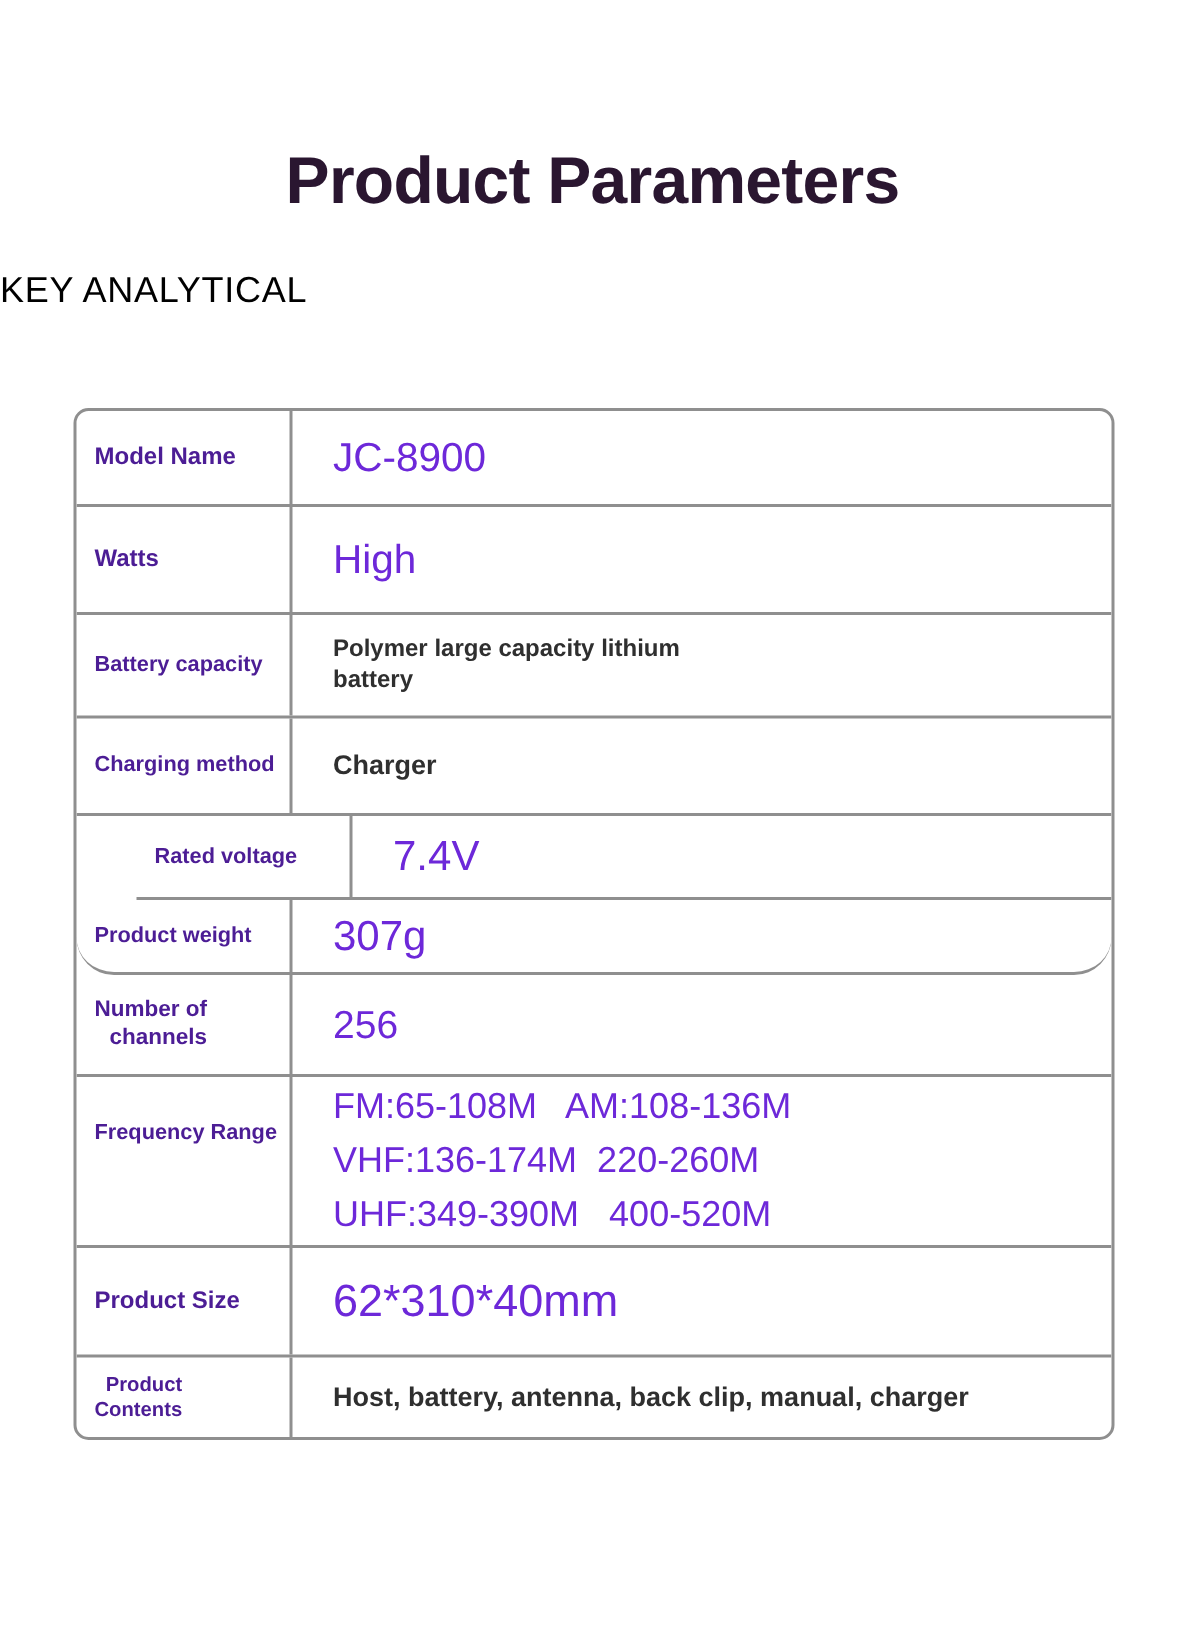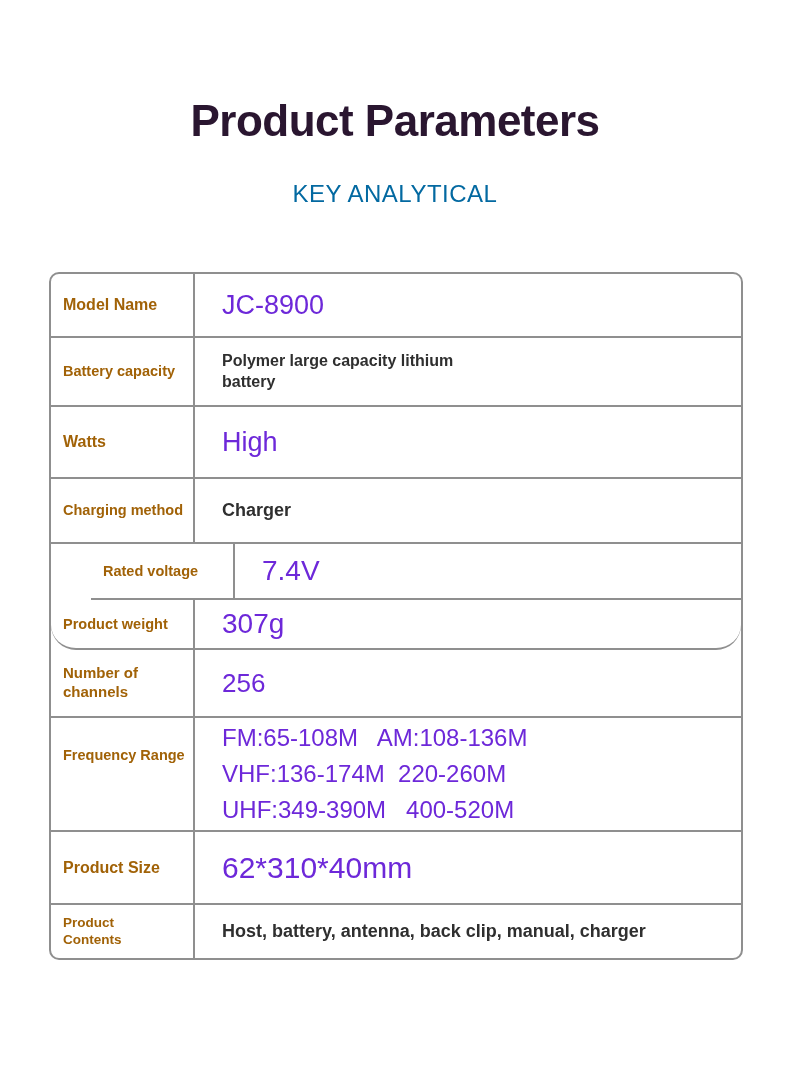--- a/index.html
+++ b/index.html
@@ -25,25 +25,25 @@
     font-weight: 800;
     letter-spacing: -0.5px;
     color: #2a1630;
     margin: 0;
   }
   .subtitle {
     position: absolute;
     top: 180px;
     left: 0;
     width: 790px;
-    text-align: center;
+    text-align: left;
     font-size: 24px;
     font-weight: 400;
     letter-spacing: 0.5px;
-    color: #0369a1;
+    color: #000000;
     margin: 0;
   }
   .spec-table {
     position: absolute;
     left: 49px;
     top: 272px;
     width: 694px;
     box-sizing: border-box;
     border: 2px solid #8f8f8f;
     border-radius: 10px;
@@ -59,23 +59,24 @@
   .cell-label {
     box-sizing: border-box;
     width: 144px;
     flex: 0 0 144px;
     border-right: 2px solid #8f8f8f;
     display: flex;
     align-items: center;
     padding-left: 12px;
     padding-right: 6px;
     font-weight: 700;
-    color: #a16207;
+    color: #4c1d95;
     line-height: 1.25;
     white-space: pre-wrap;
+    text-align: right;
   }
   .cell-value {
     box-sizing: border-box;
     flex: 1 1 auto;
     display: flex;
     align-items: center;
     padding-left: 27px;
     padding-right: 10px;
     white-space: pre-wrap;
   }
@@ -127,29 +128,29 @@
   <h1 class="title">Product Parameters</h1>
   <h2 class="subtitle">KEY ANALYTICAL</h2>
 
   <div class="spec-table">
 
     <div class="row r0">
       <div class="cell-label">Model Name</div>
       <div class="cell-value v-gray">JC-8900</div>
     </div>
 
+    <div class="row r1">
+      <div class="cell-label">Watts</div>
+      <div class="cell-value v-gray">High</div>
+    </div>
+
     <div class="row r2">
       <div class="cell-label">Battery capacity</div>
       <div class="cell-value v-bold">Polymer large capacity lithium
 battery</div>
-    </div>
-
-    <div class="row r1">
-      <div class="cell-label">Watts</div>
-      <div class="cell-value v-gray">High</div>
     </div>
 
     <div class="row r3">
       <div class="cell-label">Charging method</div>
       <div class="cell-value v-bold">Charger</div>
     </div>
 
     <div class="row r4">
       <div class="cell-label">Rated voltage</div>
       <div class="cell-value v-gray">7.4V</div>

